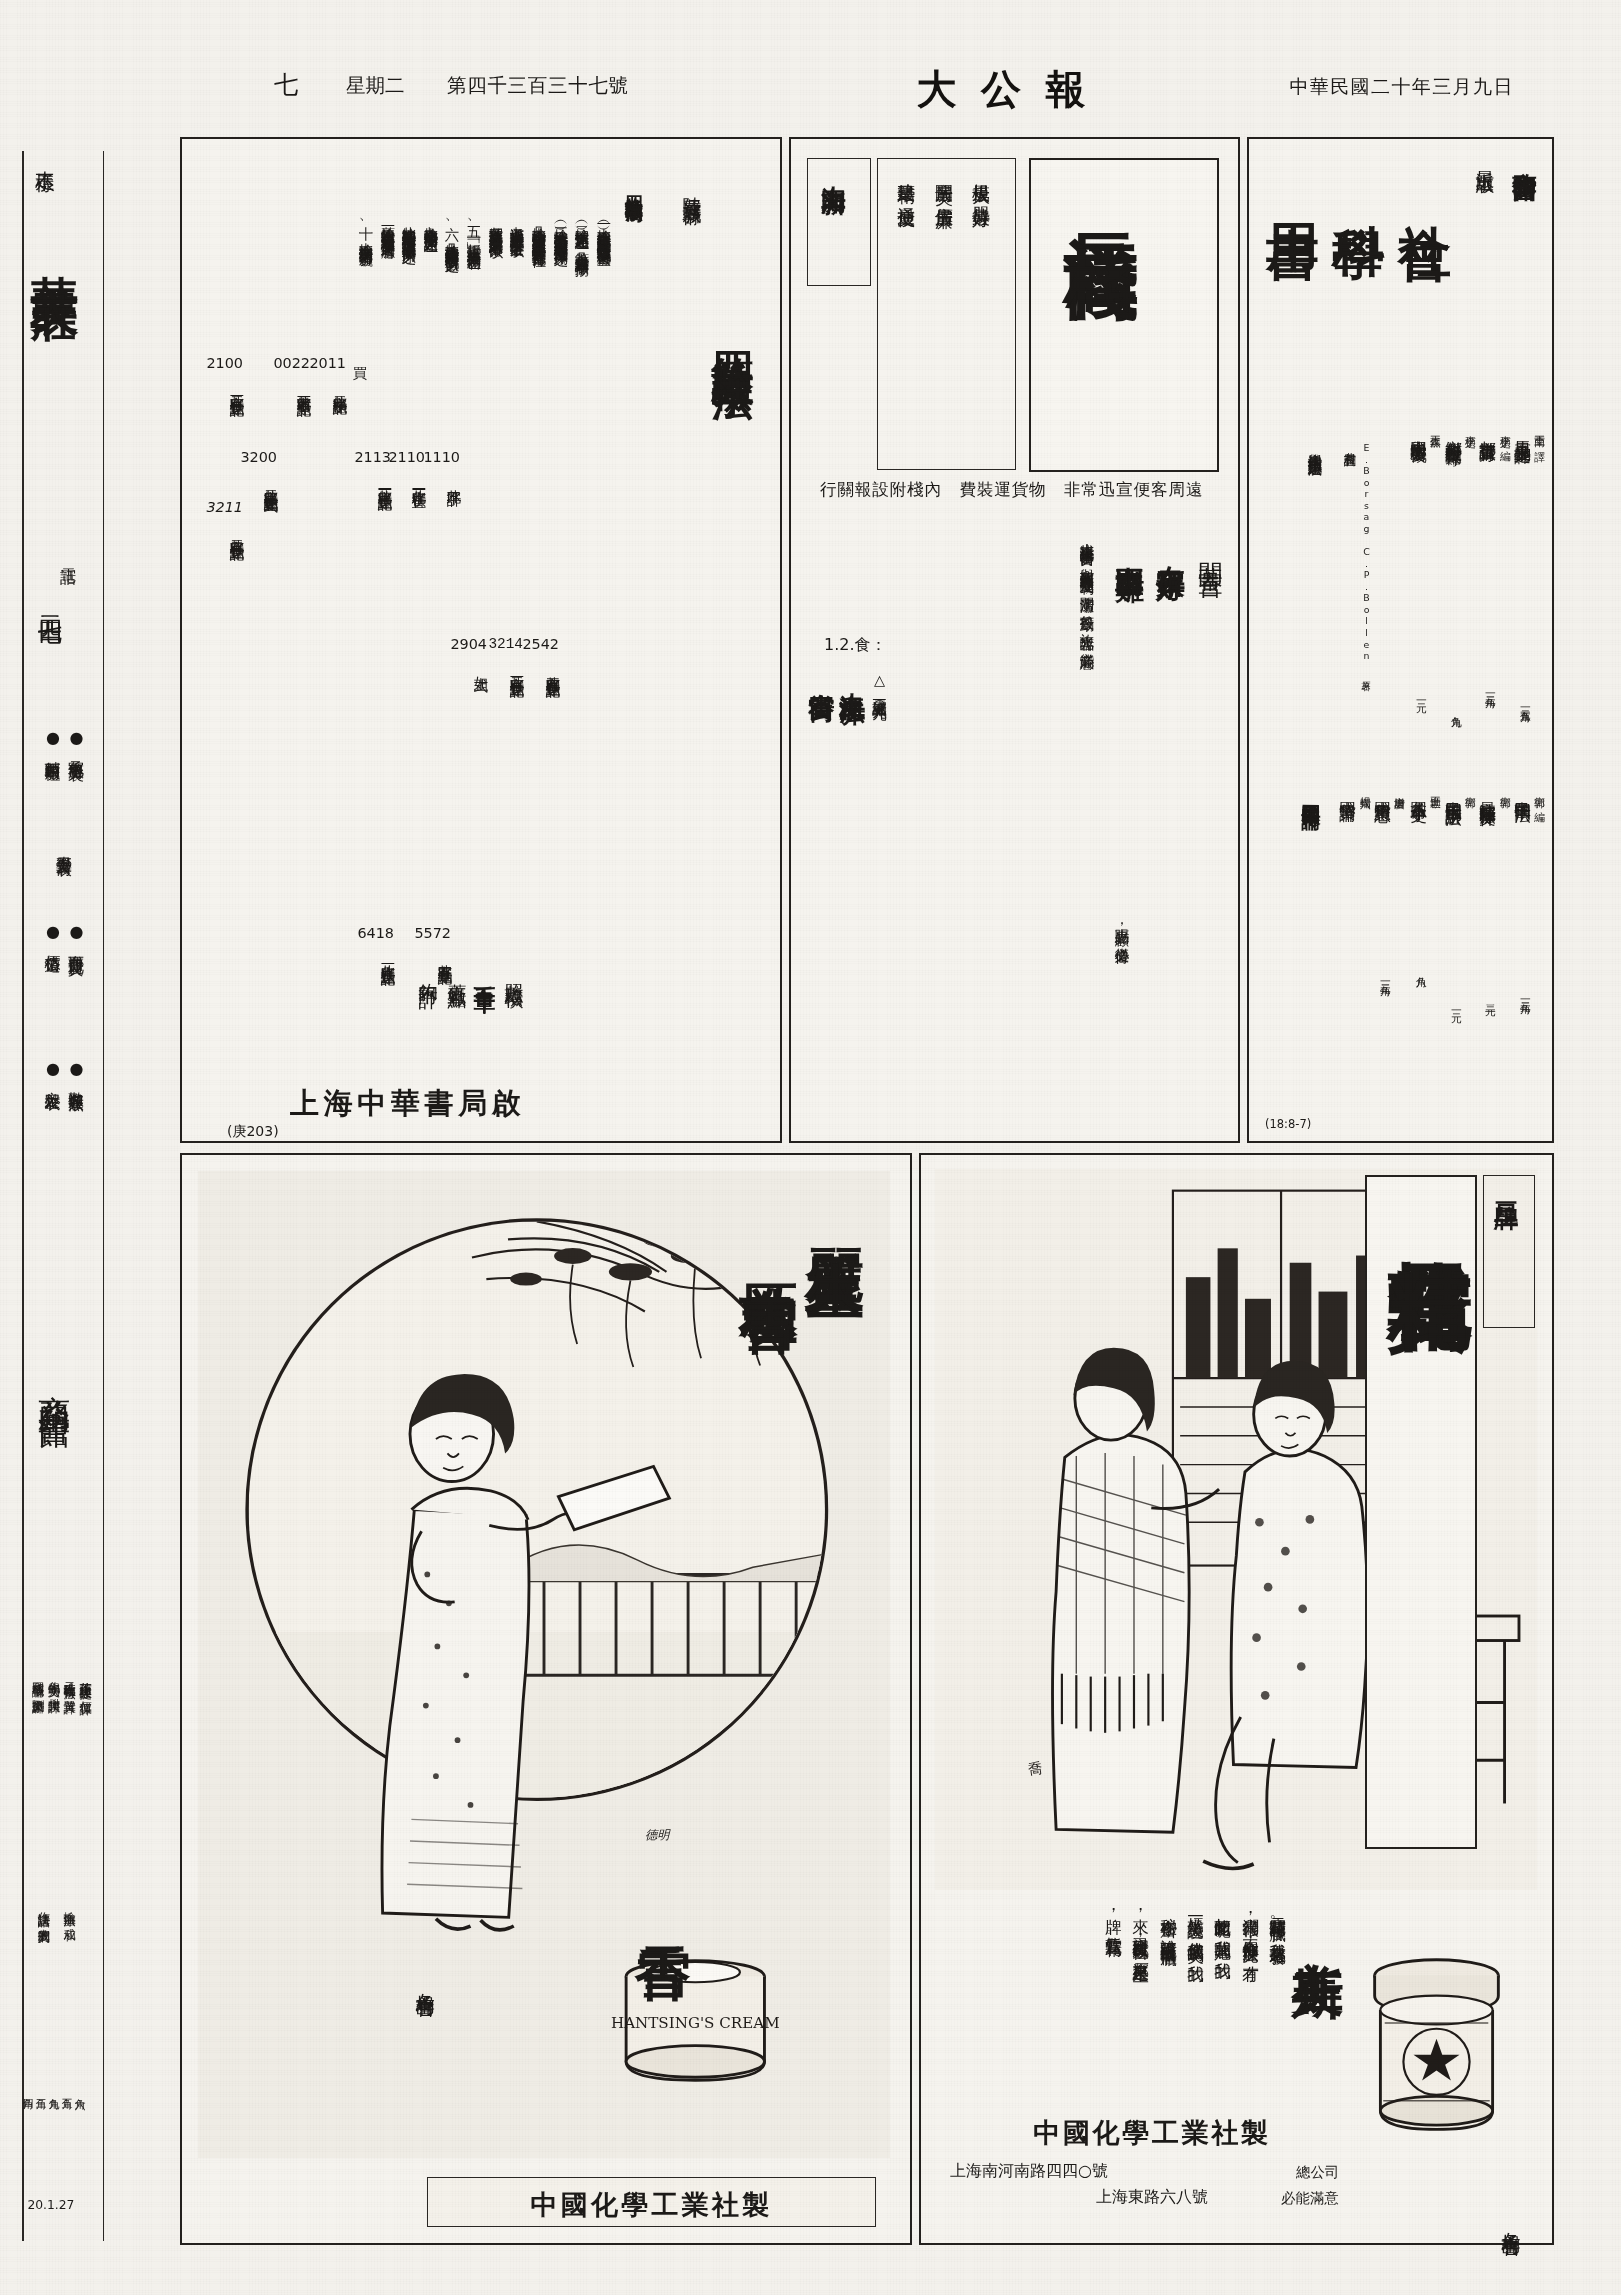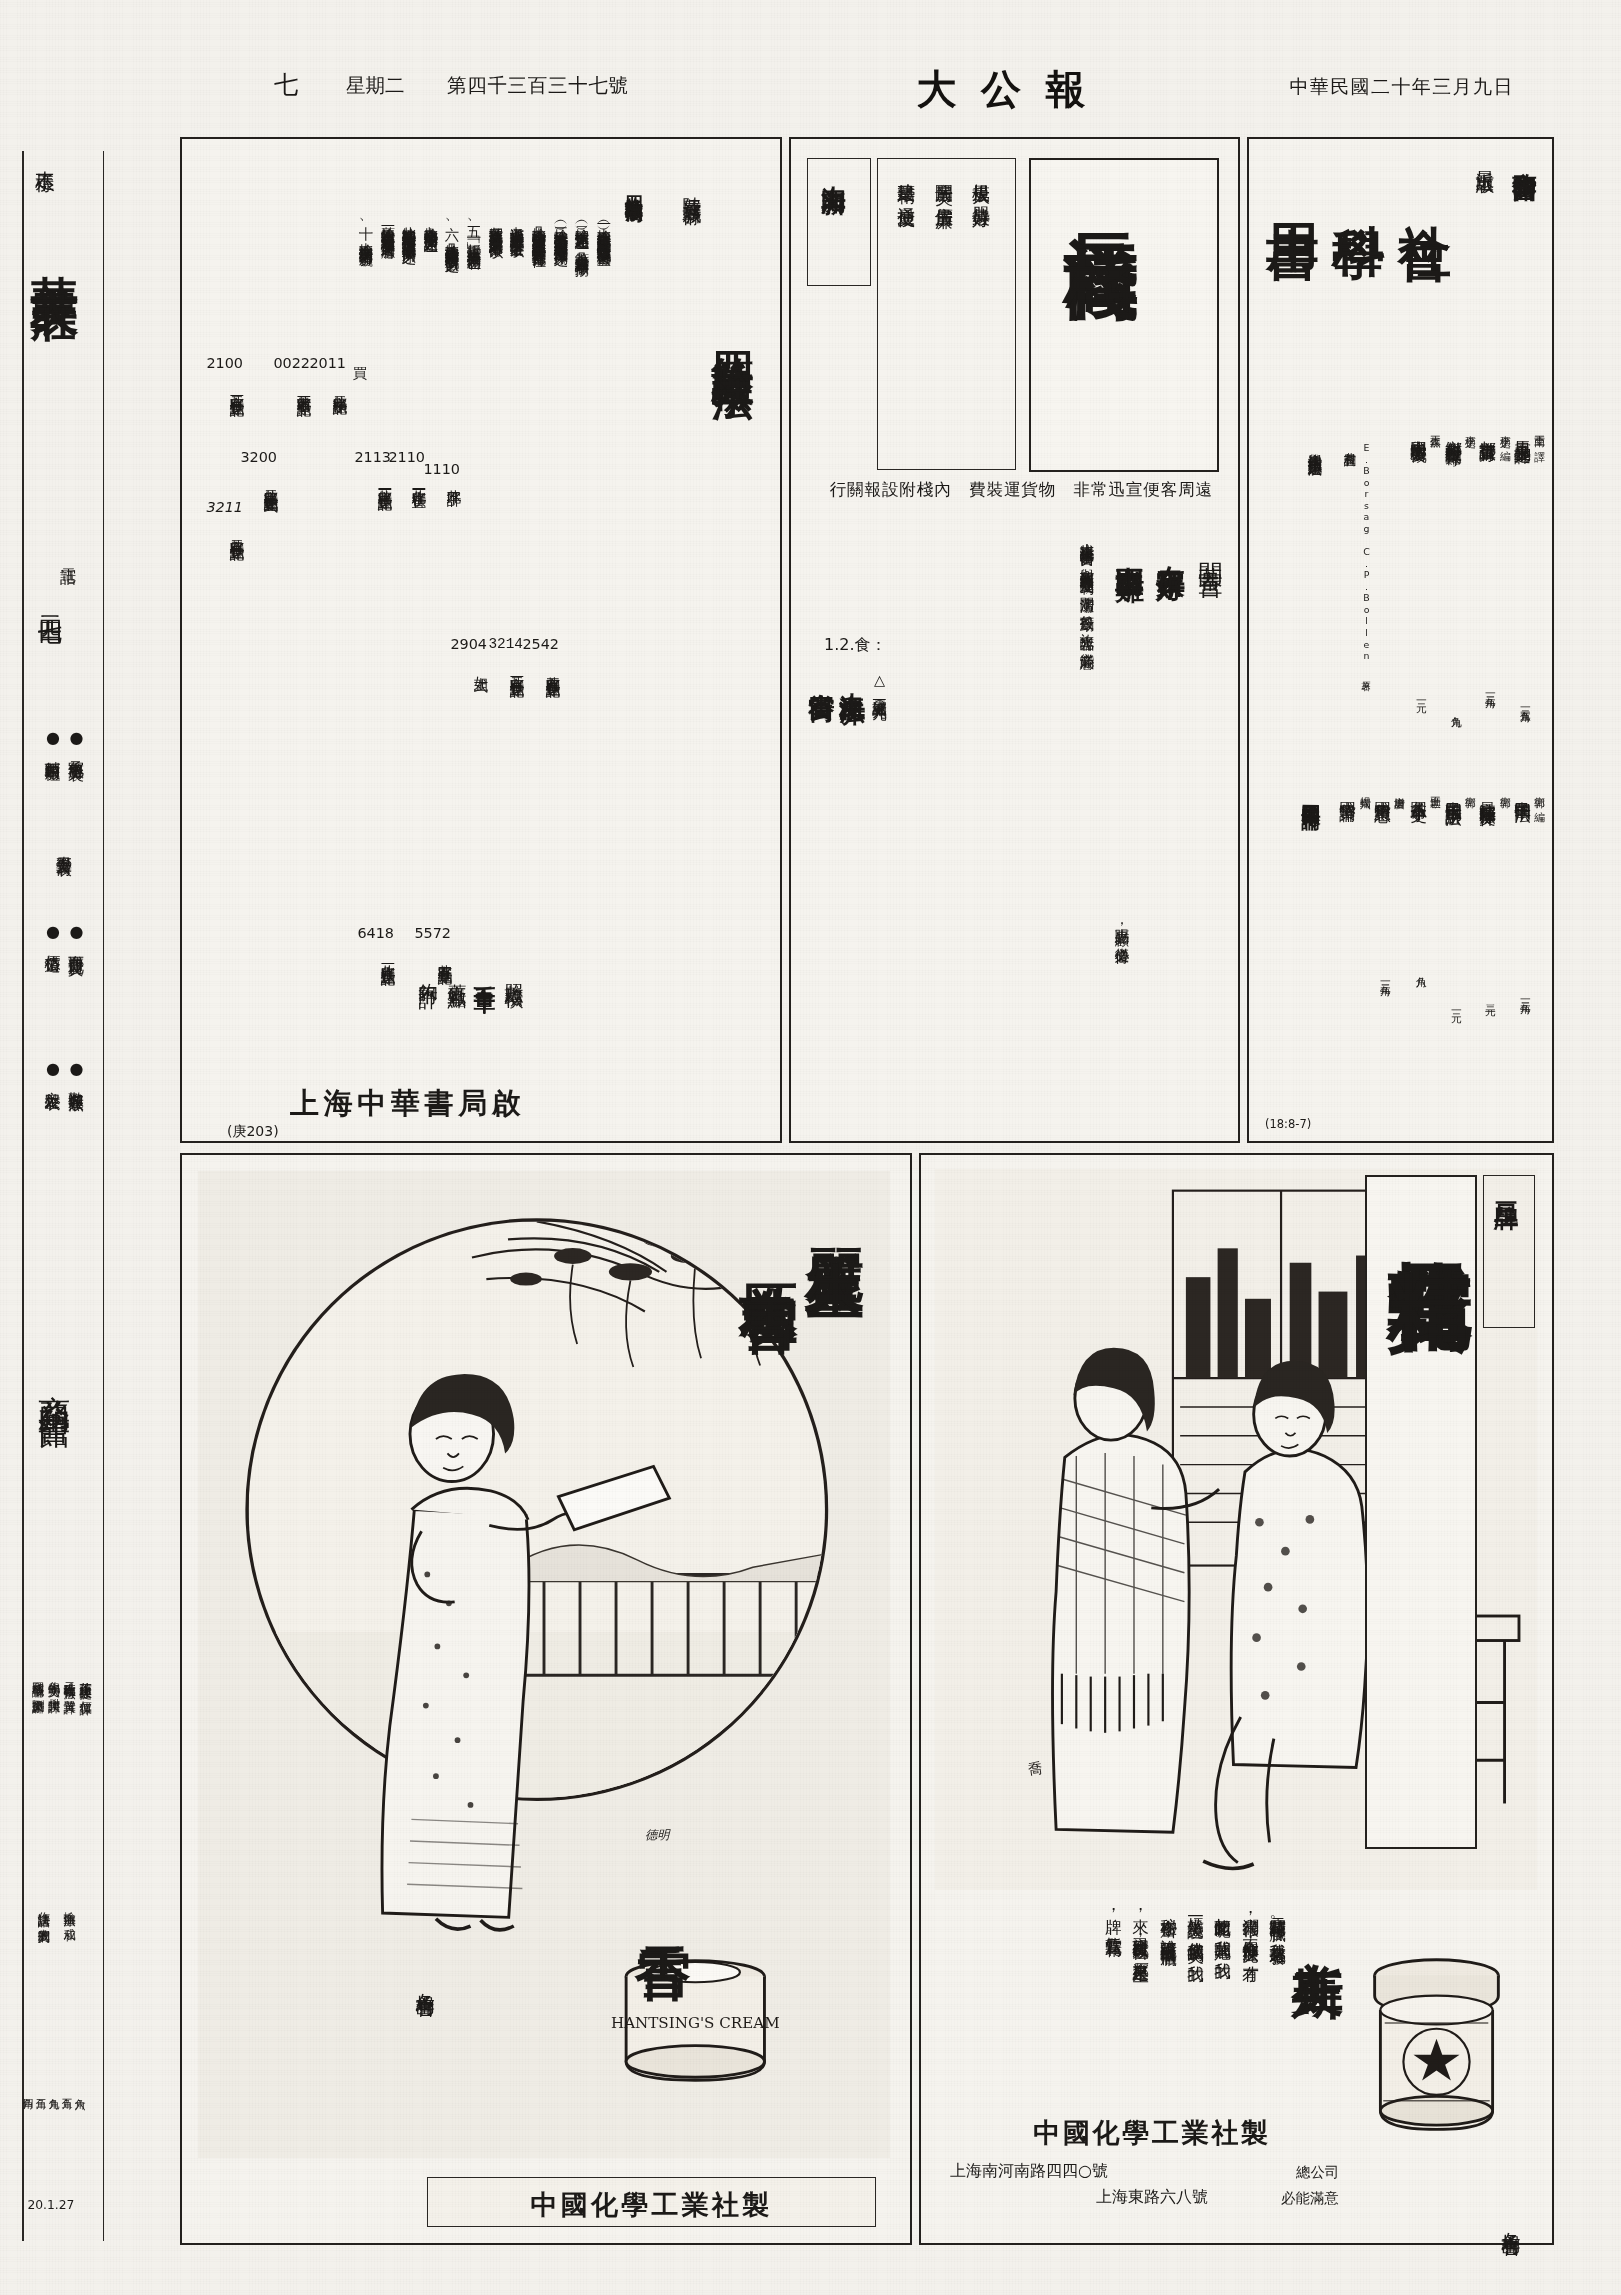--- a/index.html
+++ b/index.html
@@ -132,21 +132,21 @@
 
     <div class="blk" style="right:503px;top:310px;font-size:14.4px;">3200</div>
     <div class="blk vt col" style="right:500px;top:339px;">此字第二橫三直點記如上式</div>
 
     <div class="blk" style="right:389px;top:310px;font-size:14.4px;">2113</div>
     <div class="blk vt col" style="right:386px;top:339px;">此字第一橫一直點記</div>
 
     <div class="blk" style="right:355px;top:310px;font-size:14.4px;">2110</div>
     <div class="blk vt col" style="right:352px;top:339px;">此字作一橫一直</div>
 
-    <div class="blk" style="right:320px;top:310px;font-size:14.4px;margin-top:12px;">1110</div>
+    <div class="blk" style="right:320px;top:310px;font-size:14.4px;">1110</div>
     <div class="blk vt col" style="right:317px;top:339px;">此字不計</div>
 
     <div class="blk" style="right:221px;top:497px;font-size:14.4px;">2542</div>
     <div class="blk vt col" style="right:218px;top:526px;">此字有三橫四直點記</div>
 
     <div class="blk" style="right:257px;top:497px;font-size:14.4px;font-family:Liberation Mono, monospace;">3214</div>
     <div class="blk vt col" style="right:254px;top:526px;">此字有二橫一直點記</div>
 
     <div class="blk" style="right:293px;top:497px;font-size:14.4px;">2904</div>
     <div class="blk vt col" style="right:290px;top:526px;">如上式</div>
@@ -184,21 +184,21 @@
     <div class="bd2" style="position:absolute;left:86px;top:19px;width:137px;height:310px;">
       <div class="blk vt" style="left:92px;top:10px;font-size:18px;">規模最大　服待最好</div>
       <div class="blk vt" style="left:55px;top:10px;font-size:18px;">房間最美　房價最廉</div>
       <div class="blk vt" style="left:17.3px;top:10px;font-size:18px;">建築最精　交通最便</div>
     </div>
 
     <div class="bd" style="position:absolute;left:238px;top:19px;width:186px;height:310px;background:#f7f5f0;">
       <div class="blk vt serif" style="left:24.5px;top:13px;font-size:75px;font-weight:bold;letter-spacing:.06em;">長江商棧</div>
     </div>
 
-    <div class="blk" style="left:29px;top:340px;width:393px;font-size:16.6px;text-align:right;letter-spacing:.05em;">行關報設附棧內　費裝運貨物　非常迅宣便客周遠</div>
+    <div class="blk" style="left:29px;top:340px;width:393px;font-size:16.6px;text-align:left;letter-spacing:.05em;">行關報設附棧內　費裝運貨物　非常迅宣便客周遠</div>
 
     <div class="blk vt" style="right:50px;top:404px;font-size:29px;font-weight:bold;">在家千日好！</div>
     <div class="blk vt" style="right:91px;top:404px;font-size:29px;font-weight:bold;">出門兩事難！</div>
 
     <div class="blk vt" style="right:13px;top:404px;font-size:24.5px;letter-spacing:.14em;">開幕宣言</div>
 
     <div class="blk vt" style="right:141px;top:393px;font-size:14.4px;max-height:505px;line-height:1.4;">本棧設上海法租界賽當街口，與滬南蘇州河各埠水陸交通便利。房間清潔，茶役殷勤，旅客光臨，必能滿意。</div>
 
     <div class="blk vt" style="right:108px;top:778px;font-size:14.4px;">惠賜光顧，必從優待。</div>
 

